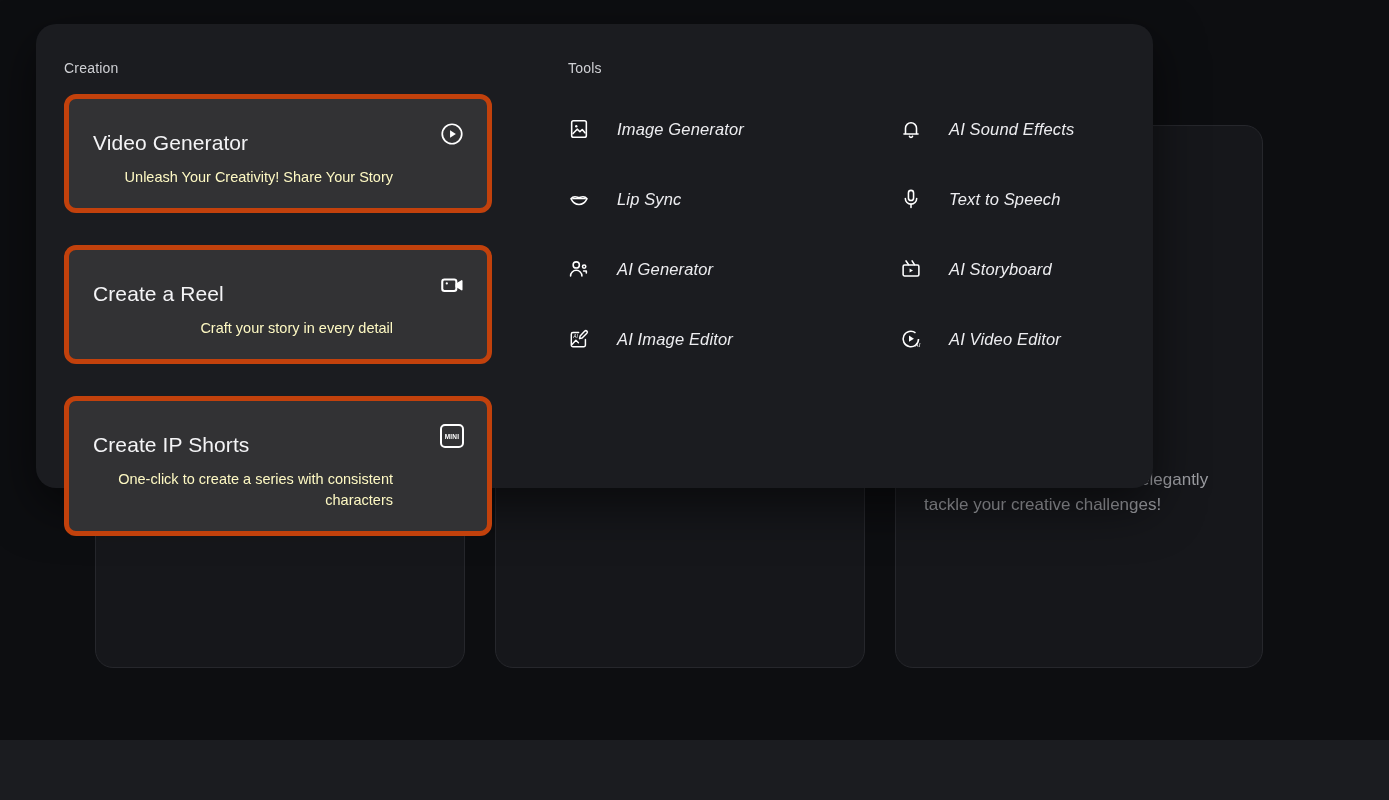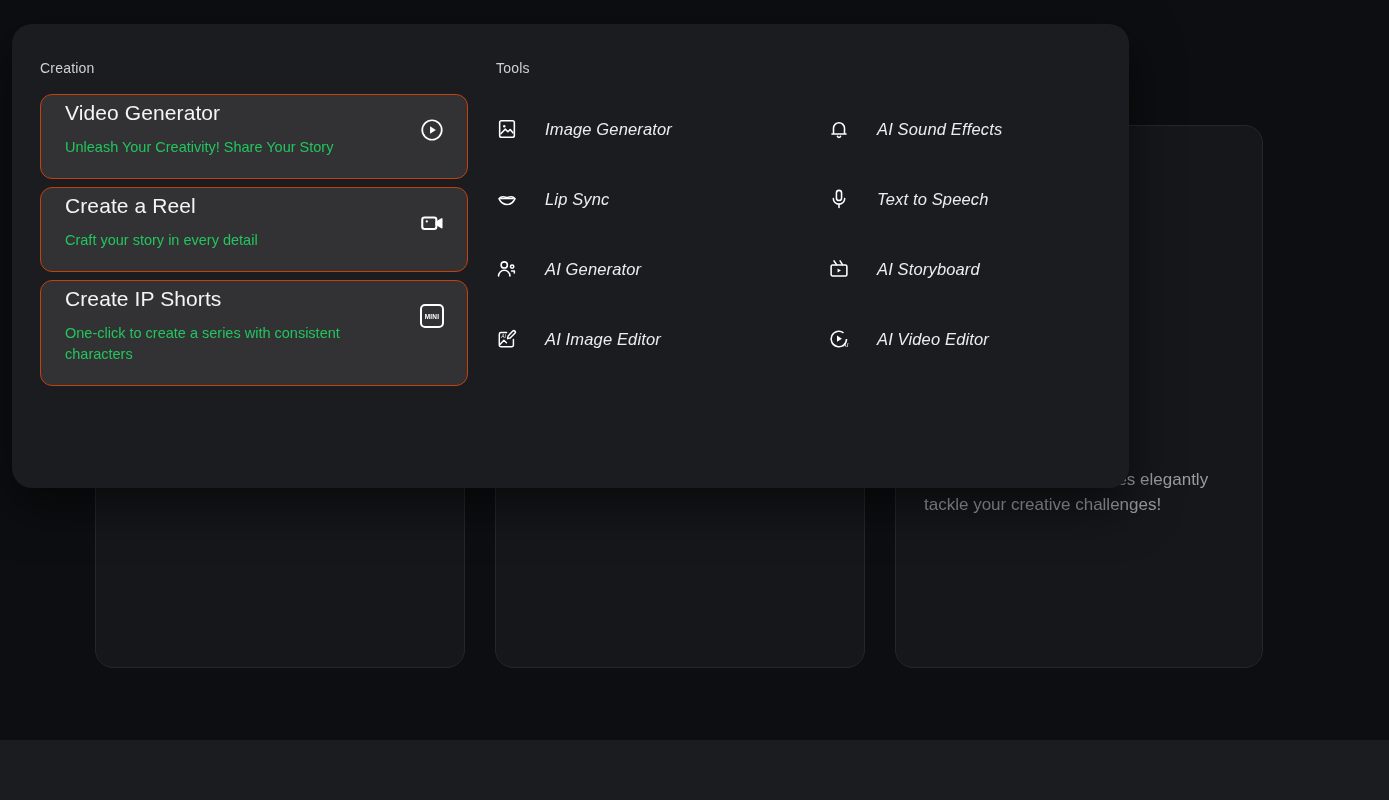--- a/index.html
+++ b/index.html
@@ -34,60 +34,62 @@
     font-weight: 400;
     margin-bottom: 18px;
     white-space: pre-line;
   }
   #bg-card-left  { left: 95px;  top: 175px; width: 370px; height: 493px; padding: 30px 28px; }
   #bg-card-mid   { left: 495px; top: 175px; width: 370px; height: 493px; padding: 30px 28px; }
   #bg-card-right { left: 895px; top: 125px; width: 368px; height: 543px; padding: 72px 28px 30px; }
 
   
   .overlay {
-    position: absolute; left: 12px; top: 24px;
+    position: absolute; left: 36px; top: 24px;
     width: 1117px; height: 464px;
     background: #1b1c20;
     border-radius: 20px;
     box-shadow: 0 18px 50px rgba(0,0,0,.55);
     padding: 36px 0 0 0;
     display: flex;
+    gap: 48px;
   }
   .col-creation { width: 456px; padding-left: 28px; padding-right: 0; }
   .col-tools    { flex: 1; padding-left: 28px; }
 
   .section-label {
     font-size: 14px;
     color: #cfd0d4;
     letter-spacing: .2px;
     margin-bottom: 18px;
   }
 
   
   .ccard {
     position: relative;
     background: #323234;
-    border: 1px solid #c2410c;
+    border: 5px solid #c2410c;
     border-radius: 12px;
-    padding: 6px 24px 20px;
-    margin-bottom: 8px;
+    padding: 32px 24px 20px;
+    margin-bottom: 32px;
     cursor: pointer;
   }
   .ccard .ctitle {
     font-size: 21px;
     font-weight: 400;
     color: #f4f4f6;
     margin-bottom: 12px;
     letter-spacing: .1px;
   }
   .ccard .csub {
     font-size: 14.5px;
-    color: #22c55e;
+    color: #fef9c3;
     line-height: 21px;
     max-width: 300px;
+    text-align: right;
   }
   .ccard .cicon {
     position: absolute; right: 22px; top: 22px;
     width: 26px; height: 26px;
     color: #ffffff;
     display: flex; align-items: center; justify-content: center;
   }
   .cicon svg { display: block; }
 
   

